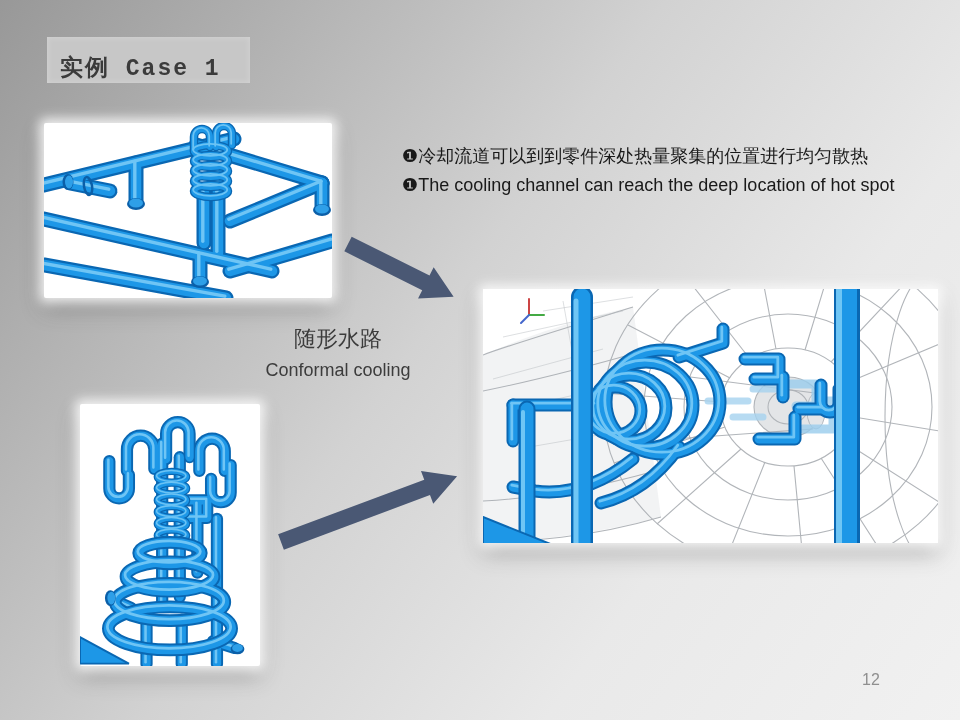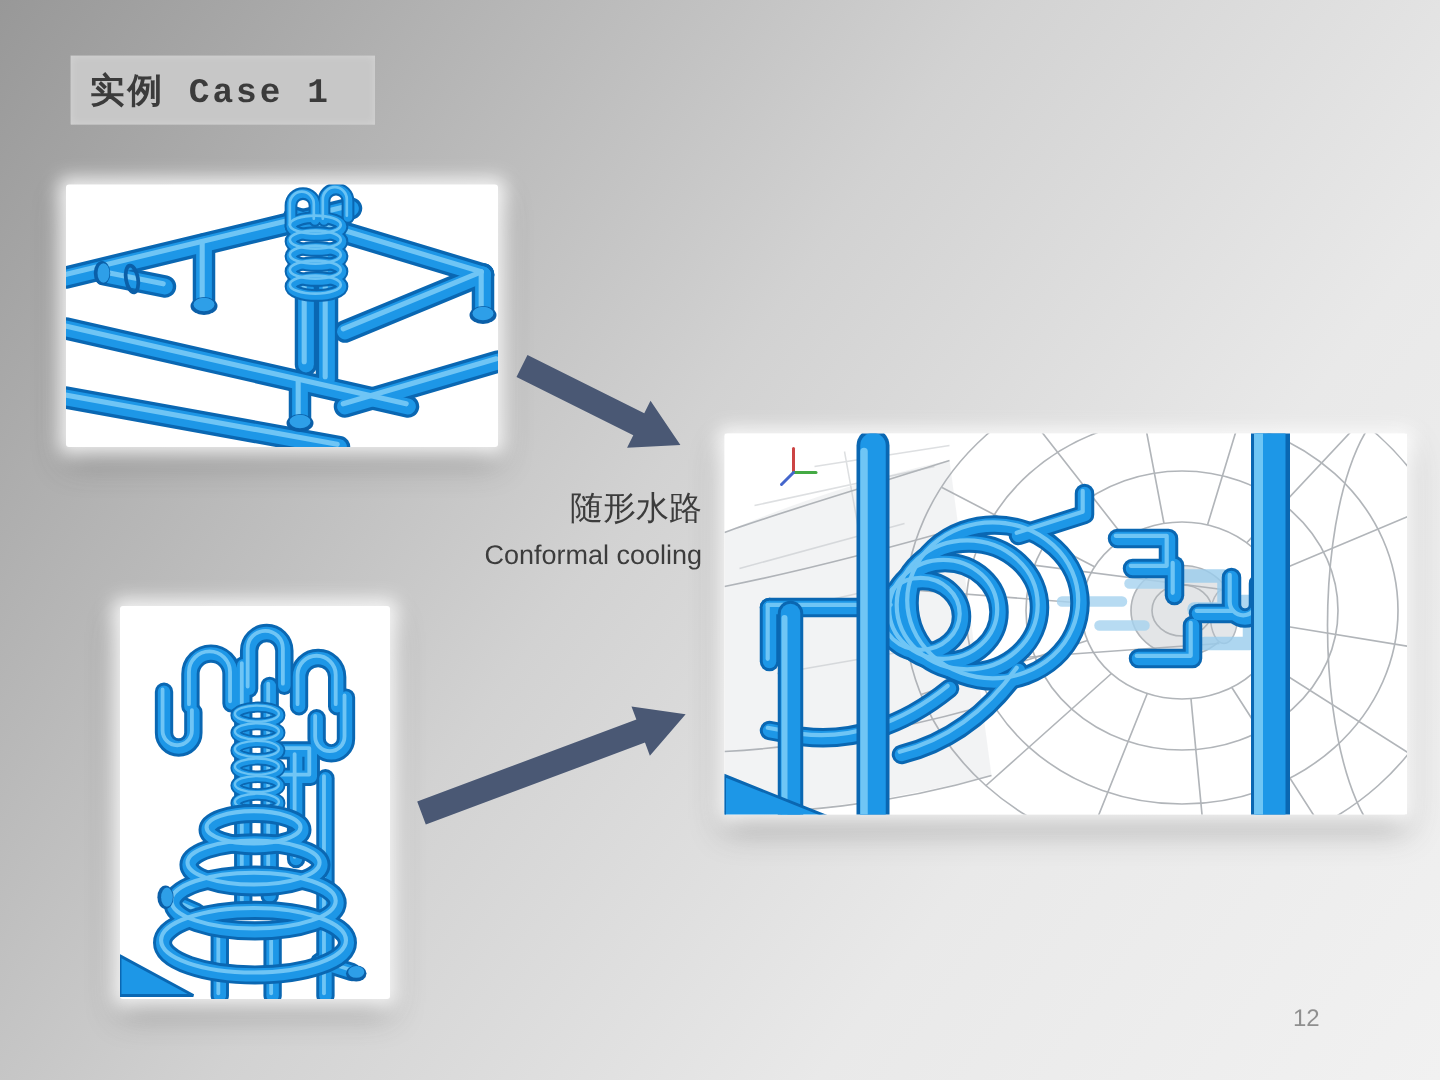--- a/index.html
+++ b/index.html
@@ -3,38 +3,38 @@
 <meta charset="utf-8">
 <style>
   html,body{margin:0;padding:0;}
   .stage{
     position:relative; width:960px; height:720px; overflow:hidden;
     background:linear-gradient(126deg,#989898 0%,#b2b2b2 20%,#d2d2d2 45%,#e9e9e9 72%,#f1f1f1 100%);
     font-family:"Liberation Sans","DejaVu Sans",sans-serif;
   }
   .title-box{
     position:absolute; left:47px; top:37px; width:203px; height:46px;
-    background:#c7c7c7; display:flex; align-items:center;
+    background:#c7c7c7; display:flex; align-items:flex-end;
     box-shadow:0 0 6px rgba(255,255,255,.25) inset;
   }
   .title-box span{
     padding-left:13px; font-family:"Liberation Mono","DejaVu Sans Mono",monospace;
     font-weight:700; font-size:23px; letter-spacing:2px; color:#3b3b3b; white-space:nowrap;
   }
   .bullets{position:absolute; left:402px; top:142px; width:545px; color:#191919;}
   .bullet-line{font-size:18px; line-height:29px; white-space:nowrap;}
   .panel{
     position:absolute; background:#fff; border-radius:2px;
     box-shadow:0 0 12px 5px rgba(255,255,255,.85), 0 10px 22px rgba(70,70,70,.38);
   }
   .panel svg{display:block;}
   .panel1{left:44px;  top:123px; width:288px; height:175px;}
   .panel2{left:80px;  top:404px; width:180px; height:262px;}
   .panel3{left:483px; top:289px; width:455px; height:254px;}
-  .center-label{position:absolute; left:168px; top:324px; width:300px; text-align:right; color:#3c3c3c;}
+  .center-label{position:absolute; left:188px; top:324px; width:300px; text-align:center; color:#3c3c3c;}
   .center-label .zh{font-size:22px; line-height:30px;}
   .center-label .en{font-size:18px; line-height:33px;}
   .page-num{position:absolute; left:862px; top:671px; font-size:16px; color:#8f8f8f;}
   .arrows{position:absolute; left:0; top:0; pointer-events:none;}
 
   
   .pp{fill:none; stroke-linecap:round; stroke-linejoin:round;}
   .k0{stroke:#0a67b2; stroke-width:15;}
   .k1{stroke:#1d97e7; stroke-width:10.5;}
   .k2{stroke:#74c8f6; stroke-width:3.4; opacity:.95;}
@@ -58,20 +58,24 @@
 </style>
 </head>
 <body>
 
 <div class="stage">
 
   <div class="title-box">
     <span>实例 Case 1</span>
   </div>
 
+  <div class="bullets">
+    <div class="bullet-line">❶冷却流道可以到到零件深处热量聚集的位置进行均匀散热</div>
+    <div class="bullet-line">❶The cooling channel can reach the deep location of hot spot</div>
+  </div>
 
   <div class="panel panel1">
     <svg width="288" height="175" viewBox="0 0 288 175">
       <defs>
         <g id="net1">
           <path d="M0,62 L190,16"></path>
           <path d="M152,22 L278,60"></path>
           <path d="M278,60 V84"></path>
           <path d="M278,60 L186,98"></path>
           <path d="M0,96 L228,148"></path>

